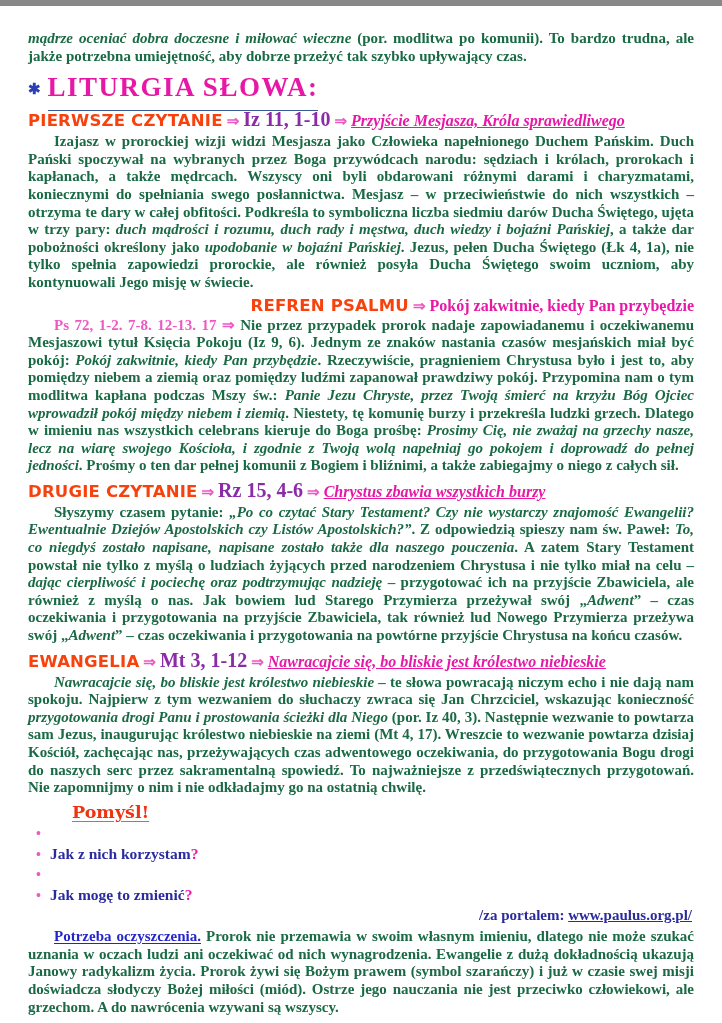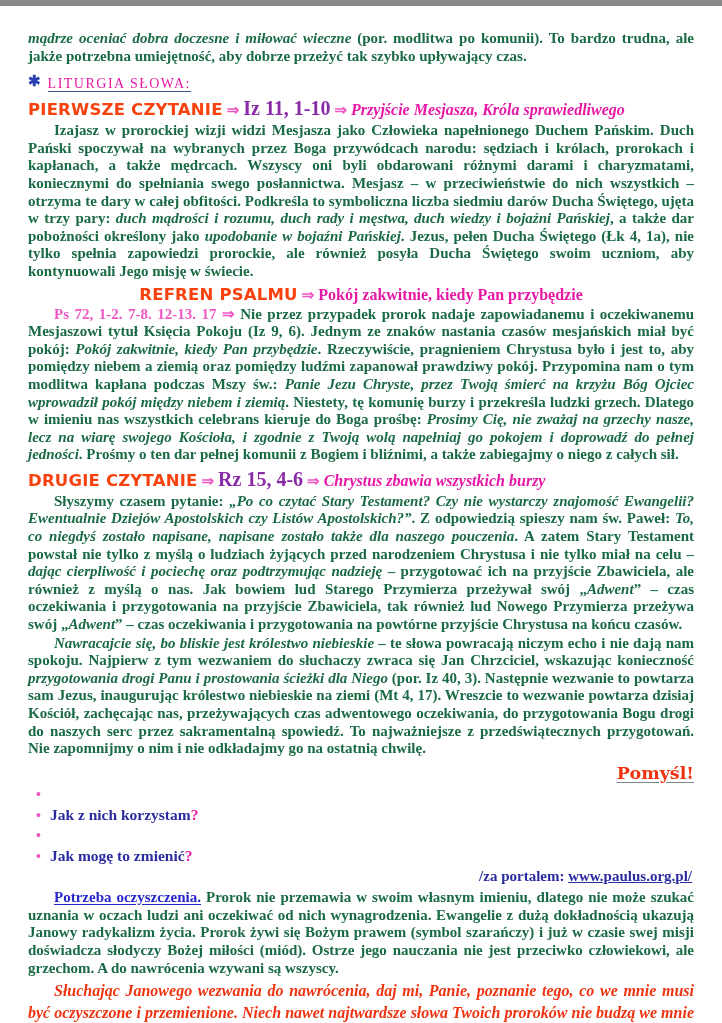--- a/index.html
+++ b/index.html
@@ -18,38 +18,38 @@
     font-size:15px;line-height:17.6px;text-align:justify;text-indent:26px;
     margin:0 0 1px 0;
   }
   .par.noindent{text-indent:0;}
   .i{font-style:italic;}
   .psref{color:var(--pink);}
   .arrowseg{color:var(--pink);}
   .section-title{margin:7px 0 5px 0;}
   .asterisk{color:var(--icon-blue);font-size:15px;font-weight:700;margin-right:7px;vertical-align:2px;}
   .liturgia{
-    color:var(--magenta);font-family:"Liberation Serif",serif;font-weight:400;
-    font-size:14px;letter-spacing:1.5px;border-bottom:1.5px solid var(--underline);
-    padding-bottom:0px;
+    color:var(--magenta);font-family:"Liberation Serif",serif;font-weight:700;
+    font-size:27px;letter-spacing:1.5px;border-bottom:1.5px solid var(--underline);
+    padding-bottom:8px;
   }
   .rheading{margin:4px 0 2px 0;white-space:nowrap;}
-  .rheading.center{text-align:center;}
+  .rheading.center{text-align:right;}
   .rlabel{
     color:var(--orange);font-family:"DejaVu Sans",sans-serif;font-weight:700;
     font-size:16.5px;letter-spacing:0.2px;
   }
   .arrow{color:var(--pink);font-weight:700;font-size:15px;margin:0 4px;}
   .rref{color:var(--violet);font-weight:700;font-size:20px;font-family:"Liberation Serif",serif;}
-  .rtitle{color:var(--magenta);font-weight:700;font-style:italic;font-size:16px;font-family:"Liberation Serif",serif;}
+  .rtitle{color:var(--magenta);font-weight:700;font-style:italic;font-size:16px;font-family:"Liberation Serif",serif;text-decoration:underline;}
   .ptitle{color:var(--magenta);font-weight:700;font-size:16px;font-family:"Liberation Serif",serif;}
   .pomysl{
     margin:5px 0 3px 44px;color:var(--red);font-weight:700;font-size:17.5px;
     font-family:"DejaVu Serif",serif;text-decoration:underline;
-    text-decoration-color:#7a8a8a;text-underline-offset:3px;text-align:right;
+    text-decoration-color:#7a8a8a;text-underline-offset:3px;
   }
   ul.questions{list-style:none;margin:0 0 2px 0;padding:0 0 0 8px;}
   ul.questions li{display:flex;align-items:baseline;margin:1.5px 0;}
   .bullet{color:var(--pink);font-size:14px;font-weight:700;margin-right:9px;line-height:18.5px;}
   .q-text{color:var(--navy);font-weight:700;font-size:15.5px;line-height:18.5px;font-family:"Liberation Serif",serif;}
   .q-mark{color:var(--magenta);font-weight:700;font-size:15.5px;}
   .attribution{text-align:right;font-size:15px;font-weight:700;color:var(--navy);margin:2px 2px 4px 0;}
   .attribution a{color:var(--navy);text-decoration:underline;}
   .purif-title{color:var(--blue);text-decoration:underline;text-underline-offset:2px;}
   .prayer{
@@ -76,20 +76,23 @@
   <div class="rheading center">
     <span class="rlabel">REFREN PSALMU</span><span class="arrow">⇒</span><span class="ptitle">Pokój zakwitnie, kiedy Pan przybędzie</span>
   </div>
   <p class="par"><span class="psref">Ps 72, 1-2. 7-8. 12-13. 17 </span><span class="arrowseg">⇒ </span><span>Nie przez przypadek prorok nadaje zapowiadanemu i oczekiwanemu Mesjaszowi tytuł Księcia Pokoju (Iz 9, 6). Jednym ze znaków nastania czasów mesjańskich miał być pokój: </span><span class="i">Pokój zakwitnie, kiedy Pan przybędzie</span><span>. Rzeczywiście, pragnieniem Chrystusa było i jest to, aby pomiędzy niebem a ziemią oraz pomiędzy ludźmi zapanował prawdziwy pokój. Przypomina nam o tym modlitwa kapłana podczas Mszy św.: </span><span class="i">Panie Jezu Chryste, przez Twoją śmierć na krzyżu Bóg Ojciec wprowadził pokój między niebem i ziemią</span><span>. Niestety, tę komunię burzy i przekreśla ludzki grzech. Dlatego w imieniu nas wszystkich celebrans kieruje do Boga prośbę: </span><span class="i">Prosimy Cię, nie zważaj na grzechy nasze, lecz na wiarę swojego Kościoła, i zgodnie z Twoją wolą napełniaj go pokojem i doprowadź do pełnej jedności</span><span>. Prośmy o ten dar pełnej komunii z Bogiem i bliźnimi, a także zabiegajmy o niego z całych sił.</span></p>
 
   <div class="rheading">
     <span class="rlabel">DRUGIE CZYTANIE</span><span class="arrow">⇒</span><span class="rref">Rz 15, 4-6</span><span class="arrow">⇒</span><span class="rtitle">Chrystus zbawia wszystkich burzy</span>
   </div>
   <p class="par"><span>Słyszymy czasem pytanie: </span><span class="i">„Po co czytać Stary Testament? Czy nie wystarczy znajomość Ewangelii? Ewentualnie Dziejów Apostolskich czy Listów Apostolskich?”</span><span>. Z odpowiedzią spieszy nam św. Paweł: </span><span class="i">To, co niegdyś zostało napisane, napisane zostało także dla naszego pouczenia</span><span>. A zatem Stary Testament powstał nie tylko z myślą o ludziach żyjących przed narodzeniem Chrystusa i nie tylko miał na celu – </span><span class="i">dając cierpliwość i pociechę oraz podtrzymując nadzieję</span><span> – przygotować ich na przyjście Zbawiciela, ale również z myślą o nas. Jak bowiem lud Starego Przymierza przeżywał swój „</span><span class="i">Adwent</span><span>” – czas oczekiwania i przygotowania na przyjście Zbawiciela, tak również lud Nowego Przymierza przeżywa swój „</span><span class="i">Adwent</span><span>” – czas oczekiwania i przygotowania na powtórne przyjście Chrystusa na końcu czasów.</span></p>
 
+  <div class="rheading">
+    <span class="rlabel">EWANGELIA</span><span class="arrow">⇒</span><span class="rref">Mt 3, 1-12</span><span class="arrow">⇒</span><span class="rtitle">Nawracajcie się, bo bliskie jest królestwo niebieskie</span>
+  </div>
   <p class="par"><span class="i">Nawracajcie się, bo bliskie jest królestwo niebieskie</span><span> – te słowa powracają niczym echo i nie dają nam spokoju. Najpierw z tym wezwaniem do słuchaczy zwraca się Jan Chrzciciel, wskazując konieczność </span><span class="i">przygotowania drogi Panu i prostowania ścieżki dla Niego</span><span> (por. Iz 40, 3). Następnie wezwanie to powtarza sam Jezus, inaugurując królestwo niebieskie na ziemi (Mt 4, 17). Wreszcie to wezwanie powtarza dzisiaj Kościół, zachęcając nas, przeżywających czas adwentowego oczekiwania, do przygotowania Bogu drogi do naszych serc przez sakramentalną spowiedź. To najważniejsze z przedświątecznych przygotowań. Nie zapomnijmy o nim i nie odkładajmy go na ostatnią chwilę.</span></p>
 
   <div class="pomysl">Pomyśl!</div>
 
   <ul class="questions">
     <li>
       <span class="bullet">•</span>
     </li>
     <li>
       <span class="bullet">•</span>

